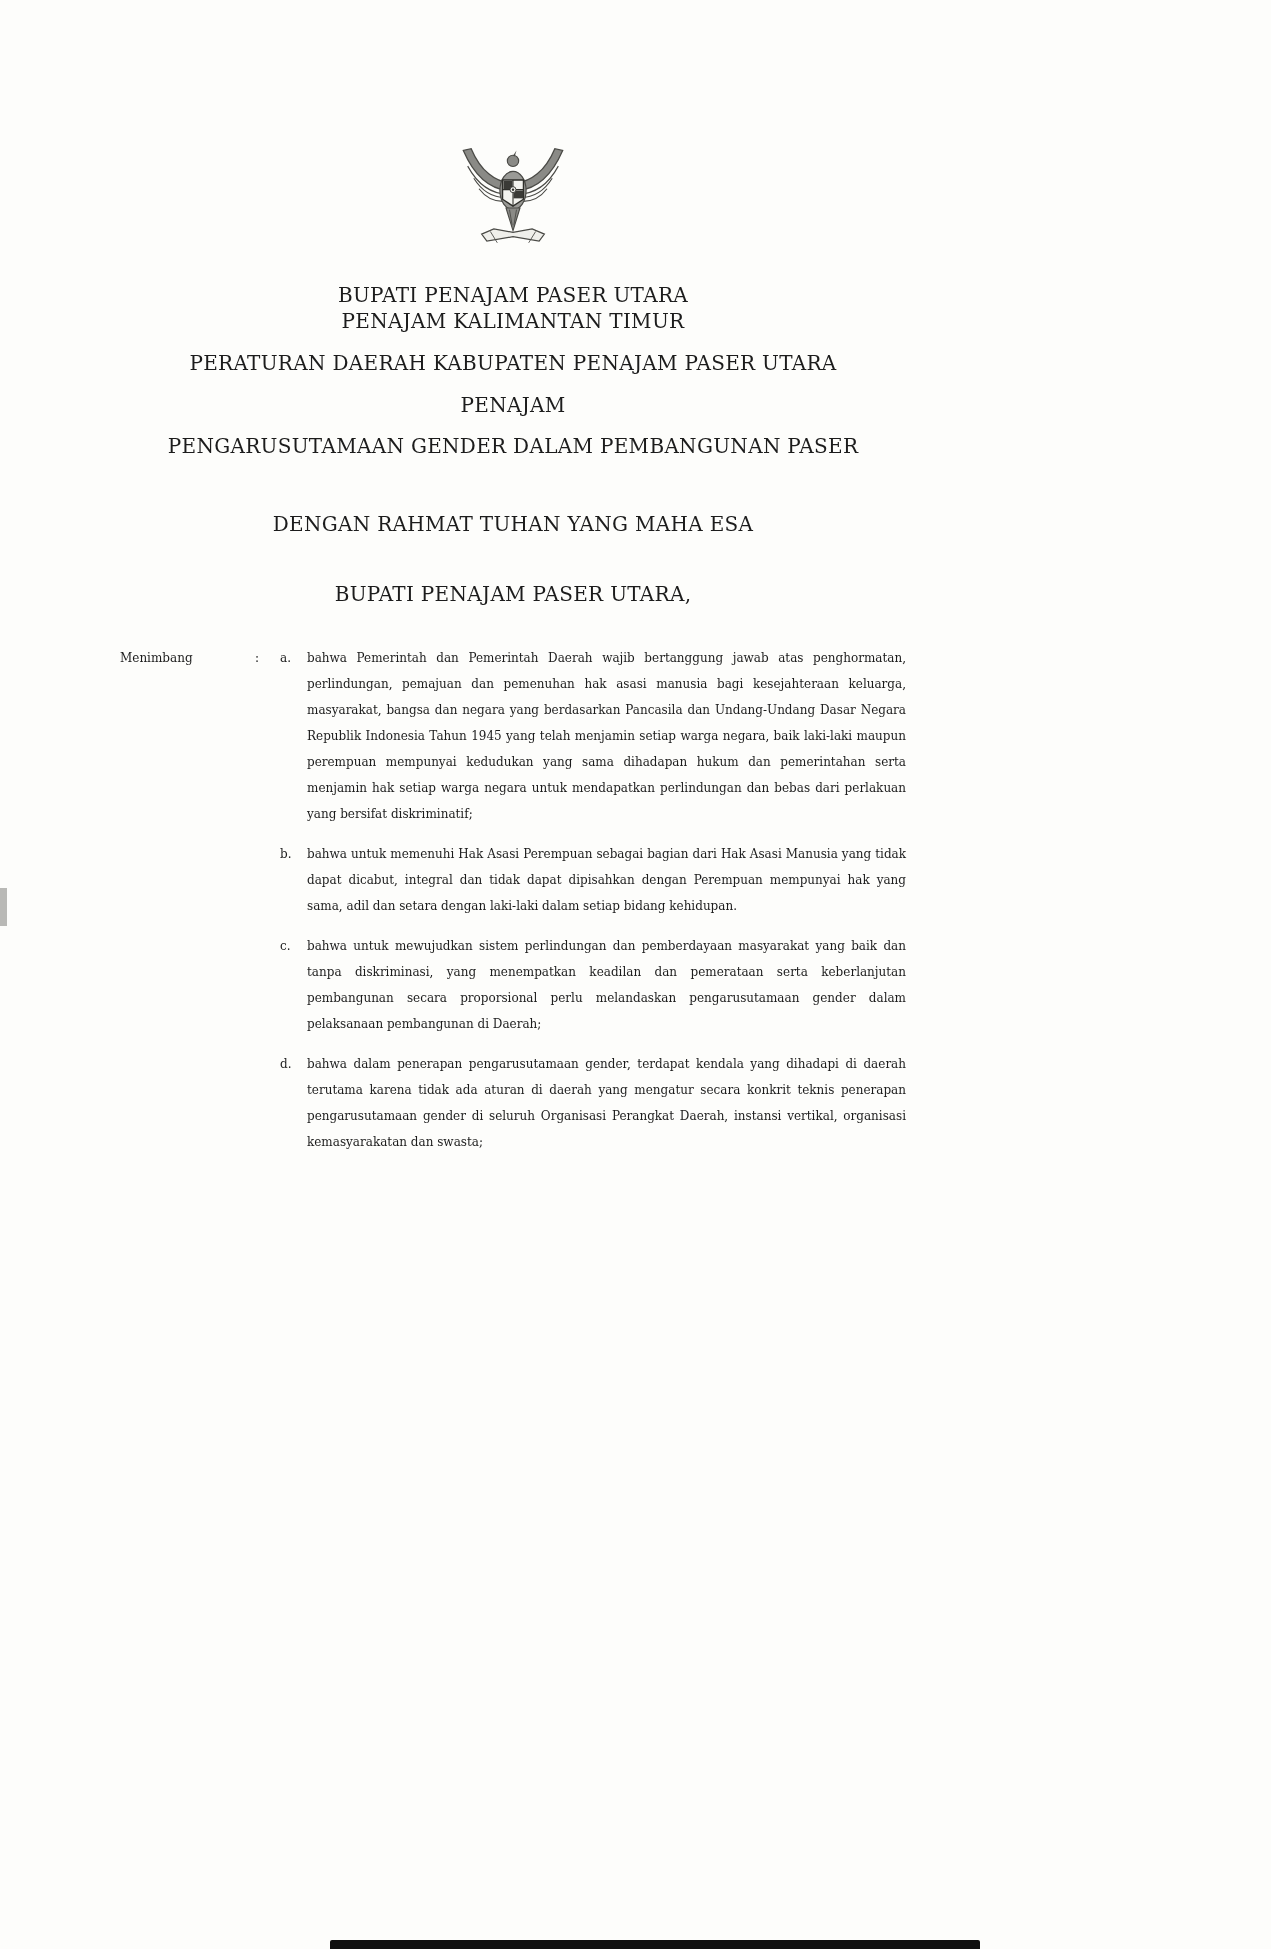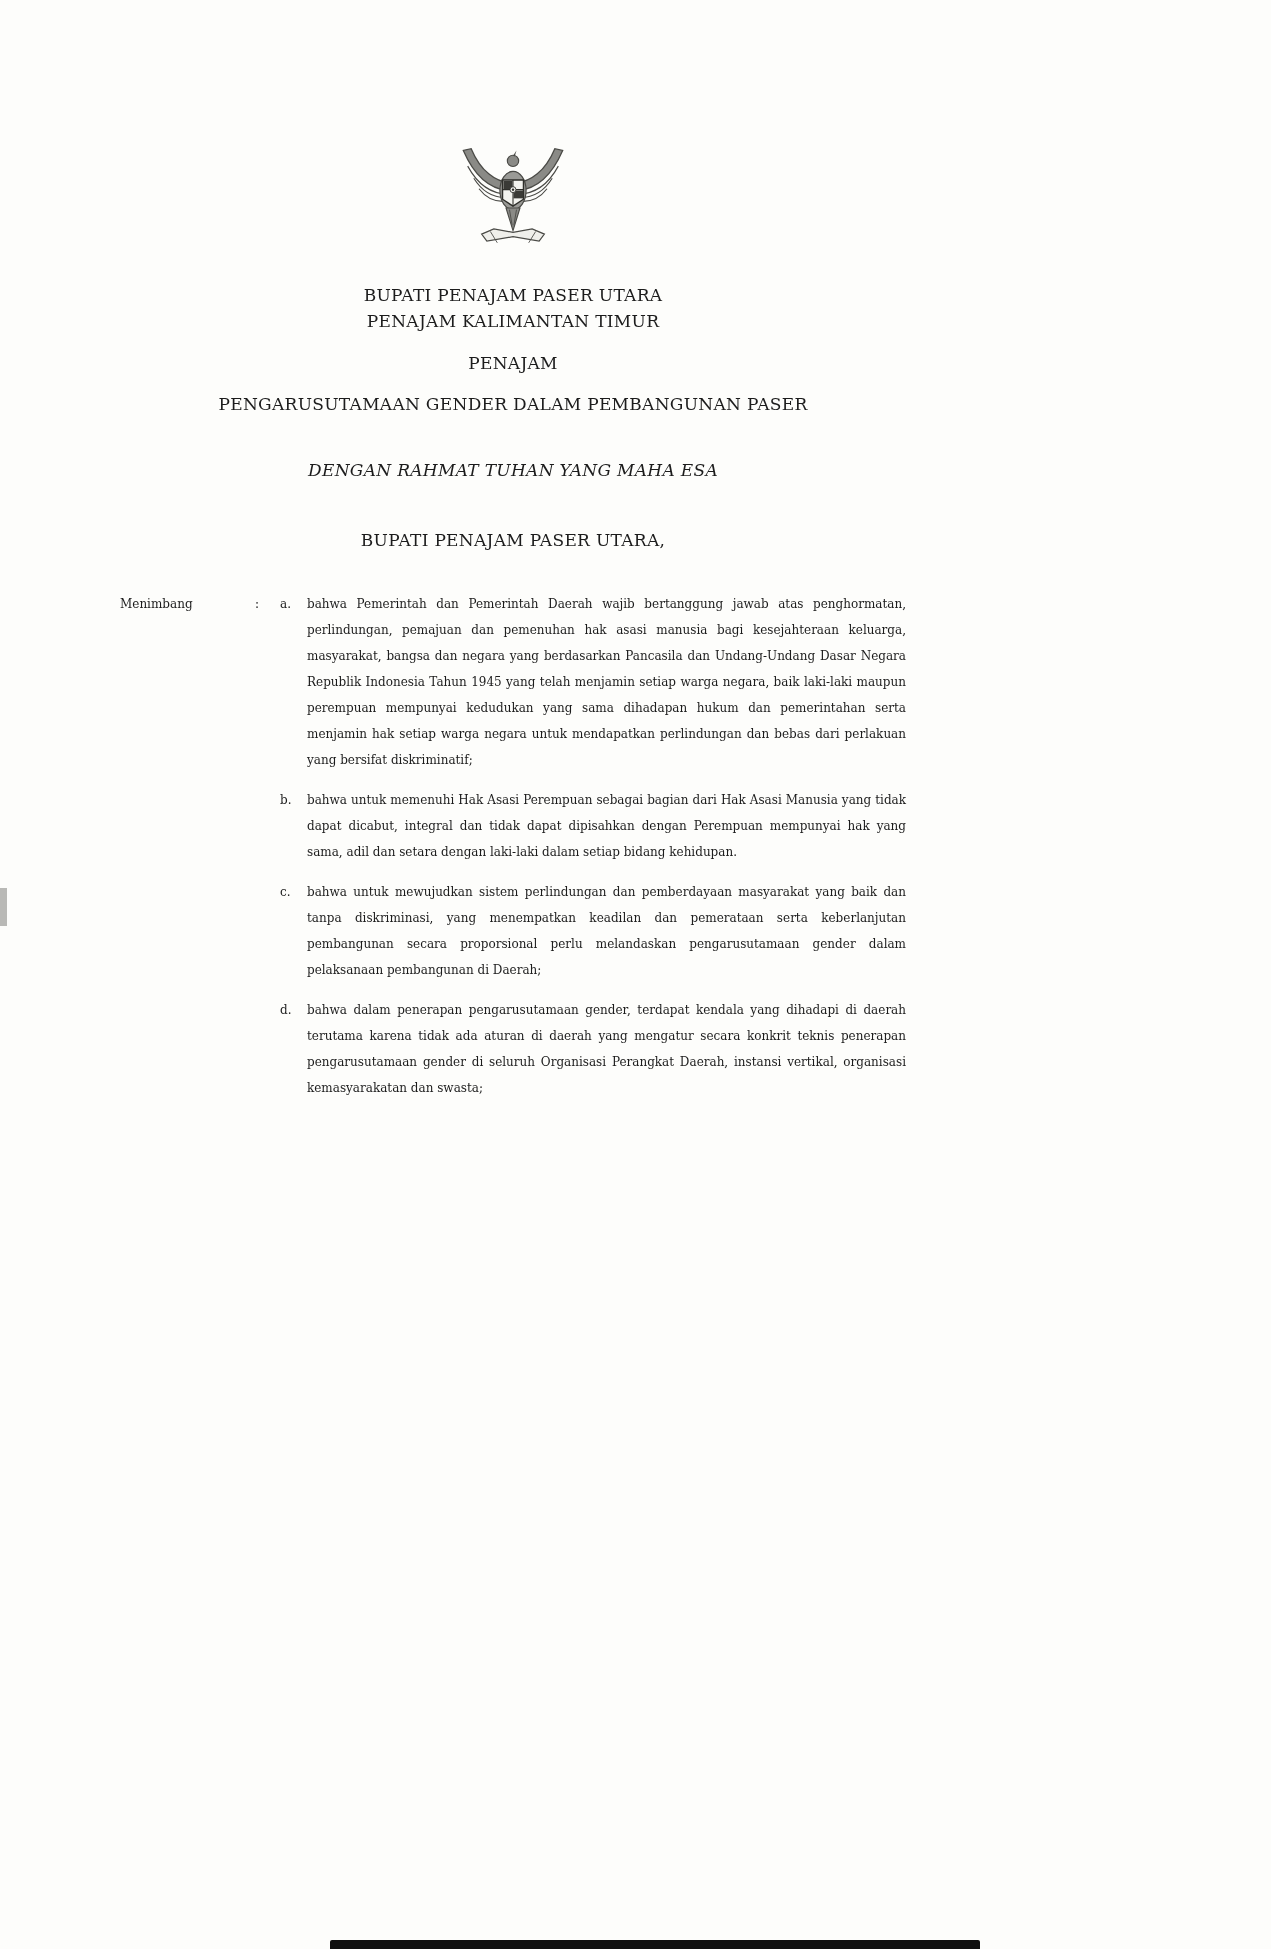--- a/index.html
+++ b/index.html
@@ -19,30 +19,30 @@
     left: 120px;
     top: 0;
     width: 786px;
   }
   .emblem-wrap {
     width: 122px;
     margin: 136px auto 0 auto;
   }
   .h {
     text-align: center;
-    font-size: 17px;
+    font-size: 20px;
     line-height: 26px;
     letter-spacing: 0.3px;
     white-space: nowrap;
   }
   .authority-block { margin-top: 26px; }
   .title-block { margin-top: 16px; }
   .about-label { margin-top: 16px; }
   .subject-line { margin-top: 15px; }
-  .invocation-line { margin-top: 40px; font-style: italic; }
+  .invocation-line { margin-top: 52px; }
   .issuer-line { margin-top: 44px; }
 
   .menimbang {
     margin-top: 38px;
     display: flex;
     align-items: flex-start;
     font-size: 12px;
     line-height: 26px;
   }
   .m-label { width: 135px; flex: 0 0 135px; }
@@ -116,20 +116,21 @@
         <path d="M44,109 L52,122 M96,109 L88,122" stroke="#4a4a46" stroke-width="1"></path>
       </svg>
     </div>
 
     <div class="authority-block">
       <div class="h">BUPATI PENAJAM PASER UTARA</div>
       <div class="h">PENAJAM KALIMANTAN TIMUR</div>
     </div>
 
     <div class="title-block">
+      <div class="h">PERATURAN DAERAH KABUPATEN PENAJAM PASER UTARA</div>
     </div>
 
     <div class="h about-label">PENAJAM</div>
 
     <div class="h subject-line">PENGARUSUTAMAAN GENDER DALAM PEMBANGUNAN PASER</div>
 
     <div class="h invocation-line">DENGAN RAHMAT TUHAN YANG MAHA ESA</div>
 
     <div class="h issuer-line">BUPATI PENAJAM PASER UTARA,</div>
 

